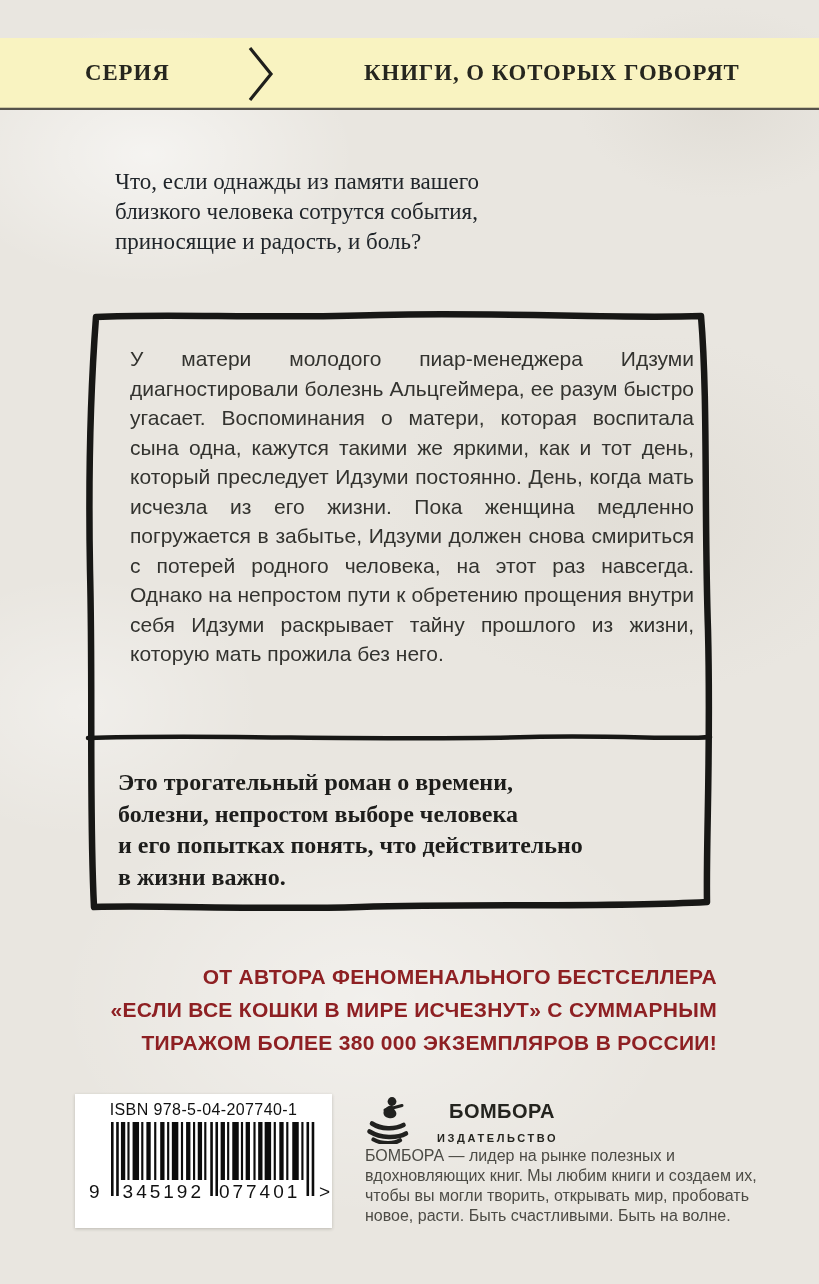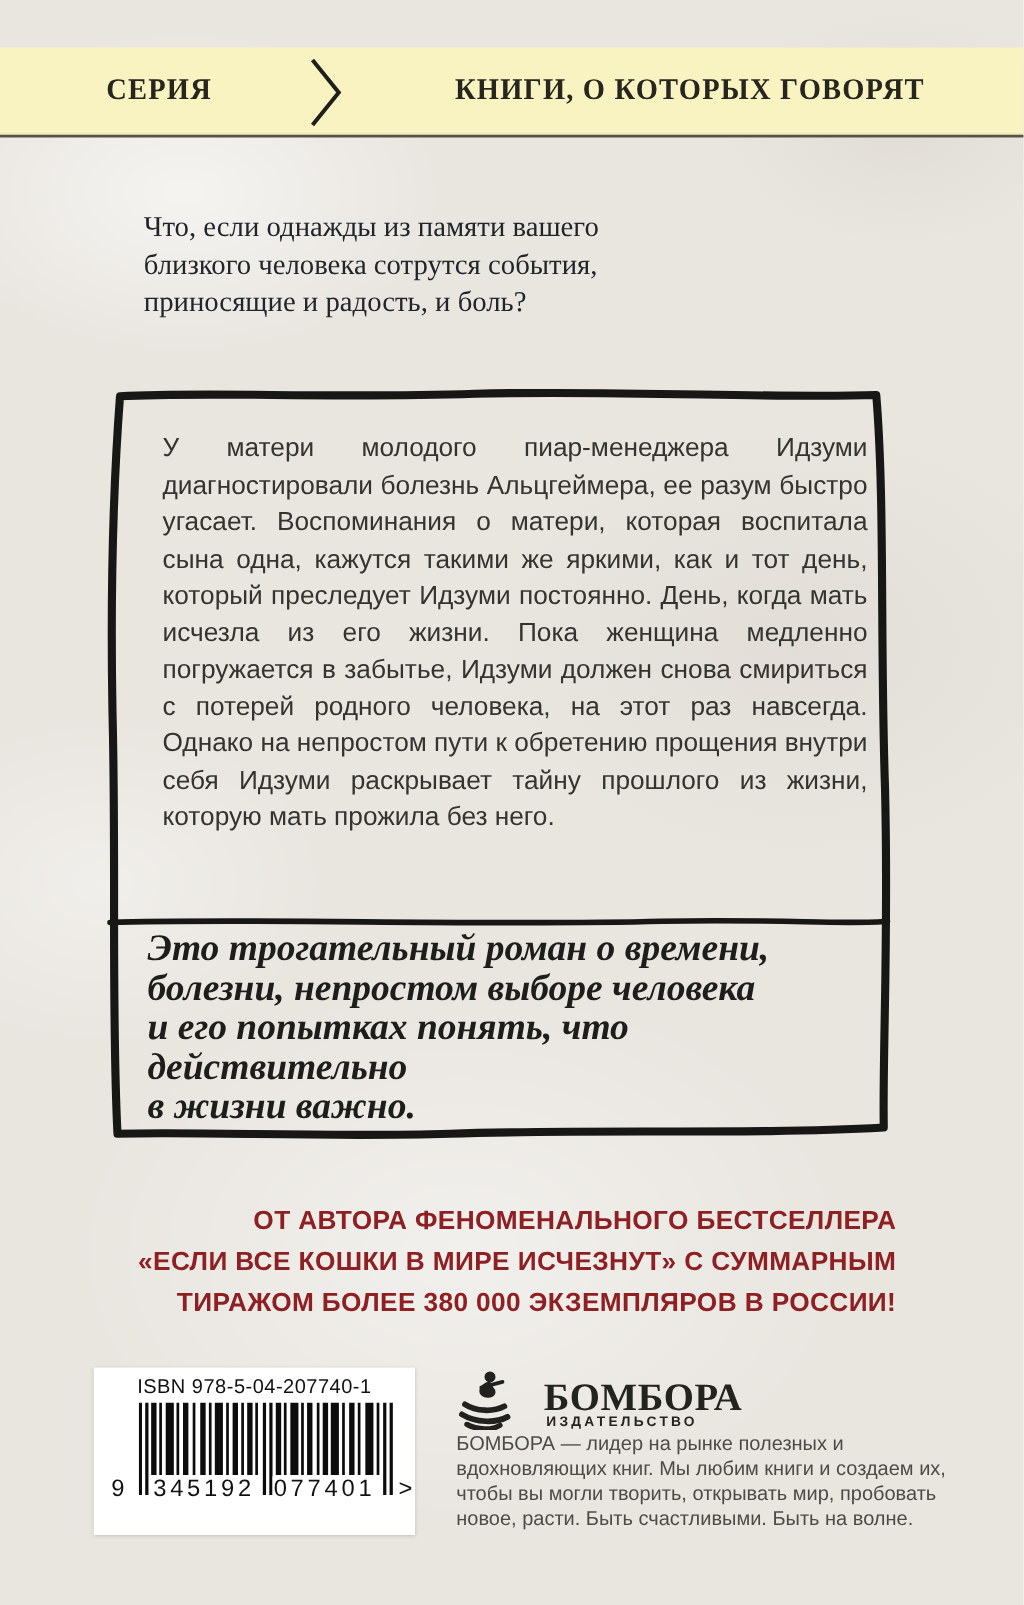--- a/index.html
+++ b/index.html
@@ -45,23 +45,23 @@
     position:absolute;left:80px;top:310px;width:637px;height:606px;
   }
   .annot-border{position:absolute;left:0;top:0;width:637px;height:606px;}
   .synopsis{
     position:absolute;left:38px;top:34px;width:564px;
     font-size:21px;line-height:29.5px;color:#33332f;
     text-align:justify;
     margin-left:12px;
   }
   .highlight{
-    position:absolute;left:38px;top:433px;width:580px;
+    position:absolute;left:38px;top:457px;width:580px;
     font-family:"Liberation Serif", serif;font-weight:700;
-    font-size:30px;line-height:31.5px;color:#1d1d1b;font-style:italic;
+    font-size:24px;line-height:31.5px;color:#1d1d1b;
   }
   
   .promo{
     position:absolute;left:80px;top:960px;width:637px;
     text-align:right;font-weight:700;font-size:21px;line-height:33px;
     letter-spacing:.3px;color:#8e2023;
   }
   
   .isbn-box{
     position:absolute;left:75px;top:1094px;width:257px;height:134px;
@@ -76,22 +76,22 @@
   .bc-num{position:absolute;font-size:19px;color:#111;bottom:-3px;background:#fff;}
   .bc-left{left:-22px;background:transparent;}
   .bc-g1{left:5%;width:41%;text-align:center;letter-spacing:3px;}
   .bc-g2{left:52%;width:41%;text-align:center;letter-spacing:3px;}
   .bc-suffix{right:-14px;background:transparent;}
   
   .publisher{position:absolute;left:365px;top:1094px;width:420px;}
   .pub-logo-row{position:relative;height:52px;}
   .pub-mark{position:absolute;left:0;top:2px;}
   .pub-name{
-    position:absolute;left:70px;top:6px;
-    font-weight:700;font-size:31px;letter-spacing:.5px;color:#24241f;font-family:Liberation Serif, serif;
+    position:absolute;left:84px;top:6px;
+    font-weight:700;font-size:20px;letter-spacing:.5px;color:#24241f;
   }
   .pub-type{
     position:absolute;left:72px;top:38px;
     font-weight:700;font-size:11px;letter-spacing:2.6px;color:#24241f;
   }
   .pub-desc{
     width:408px;
     font-size:16px;line-height:20px;color:#4c4b45;
   }
 </style>

